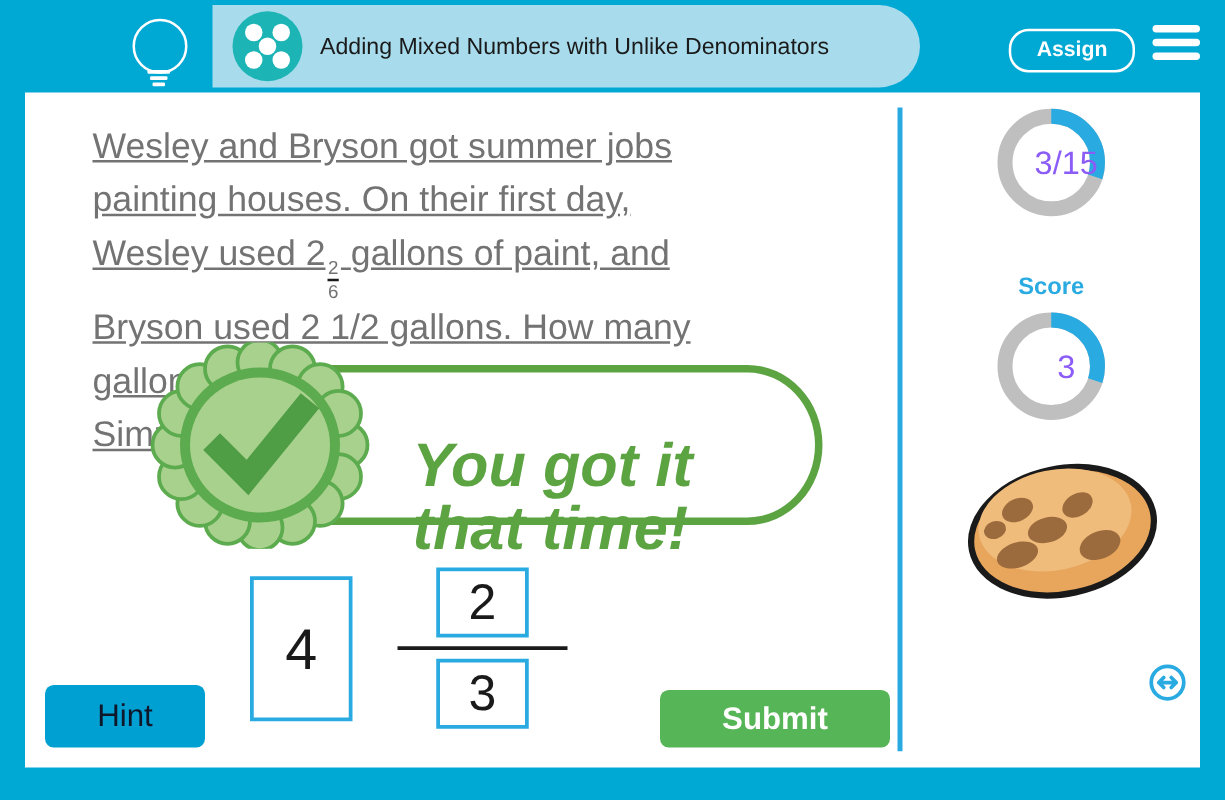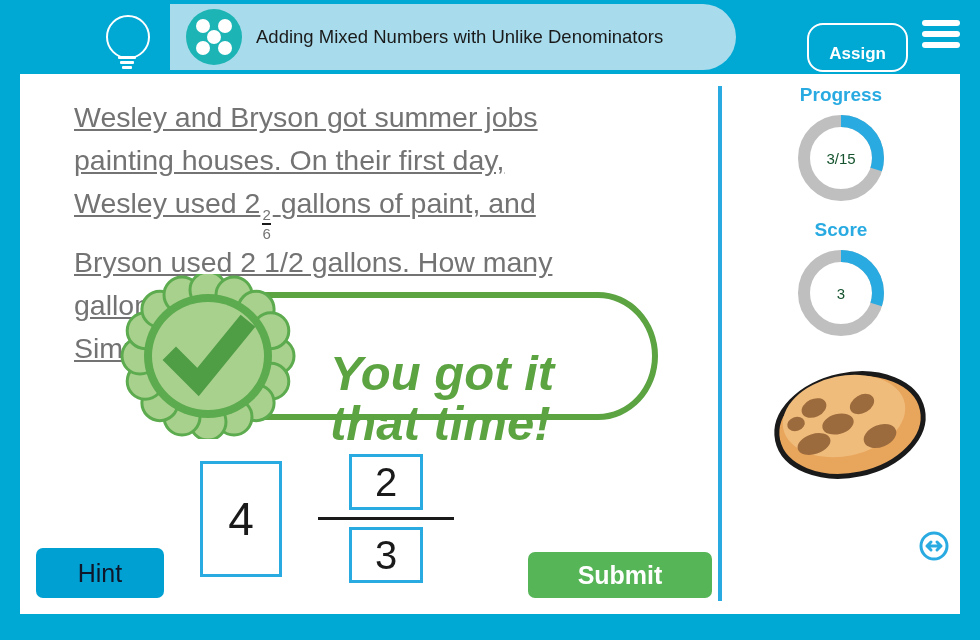--- a/index.html
+++ b/index.html
@@ -98,21 +98,21 @@
   .title-text {
     margin-left: 14px;
     font-size: 18.5px;
     color: #1a1a1a;
     white-space: nowrap;
   }
 
   .assign-btn {
     position: absolute;
     right: 72px; top: 23px;
-    padding: 19px 20px 6px;
+    padding: 5px 20px 6px;
     border: 2px solid #ffffff;
     border-radius: 16px;
     color: #ffffff;
     font-size: 17px;
     font-weight: bold;
     background: transparent;
     cursor: pointer;
     font-family: "Liberation Sans", sans-serif;
   }
   .menu-btn {
@@ -252,27 +252,27 @@
     margin-bottom: 6px;
   }
   .donut {
     position: relative;
     width: 92px; height: 92px;
     margin: 0 auto;
   }
   .donut svg { display: block; }
   .donut-value {
     position: absolute;
-    left: 0; top: 0;
+    left: 12px; top: 0;
     width: 92px; height: 92px;
     display: flex;
     align-items: center;
     justify-content: center;
-    font-size: 15px;
-    color: #14532d;
+    font-size: 26px;
+    color: #8b5cf6;
   }
   .cookie {
     position: absolute;
     left: 48px; top: 292px;
     width: 160px; height: 118px;
   }
   .resize-icon {
     position: absolute;
     right: 10px; top: 456px;
     width: 32px; height: 32px;
@@ -373,21 +373,20 @@
         <div class="frac-box">3</div>
       </div>
     </div>
 
     <button class="hint-btn">Hint</button>
     <button class="submit-btn">Submit</button>
 
     <div class="panel">
 
       <div class="stat" style="top:10px;">
-        <div class="stat-label">Progress</div>
         <div class="donut">
           <svg width="92" height="92" viewBox="0 0 92 92">
             <circle cx="46" cy="46" r="37" fill="none" stroke="#bfbfbf" stroke-width="12"></circle>
             <circle id="progress-arc" cx="46" cy="46" r="37" fill="none" stroke="#29abe2" stroke-width="12" transform="rotate(-90 46 46)" stroke-dasharray="69.7433569096934 162.7344994559513"></circle>
           </svg>
           <div class="donut-value">3/15</div>
         </div>
       </div>
 
       <div class="stat" style="top:145px;">

